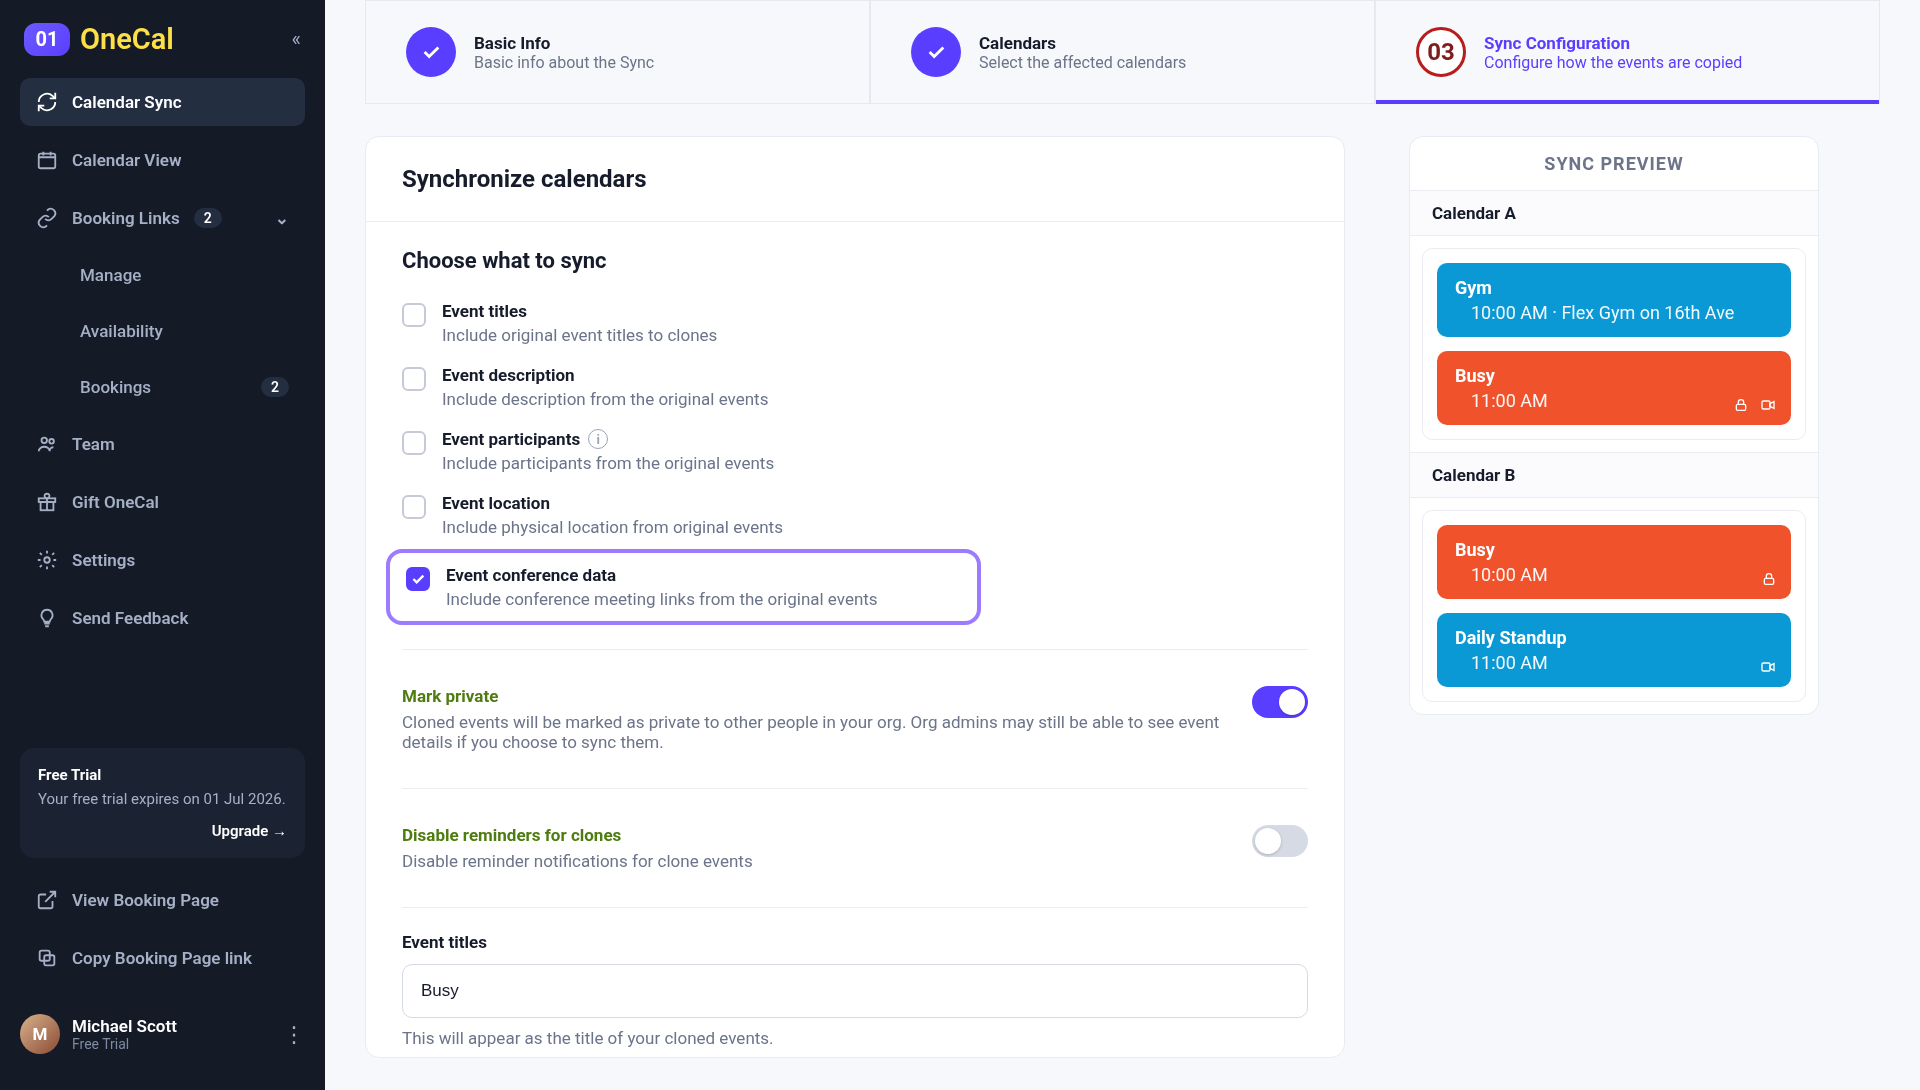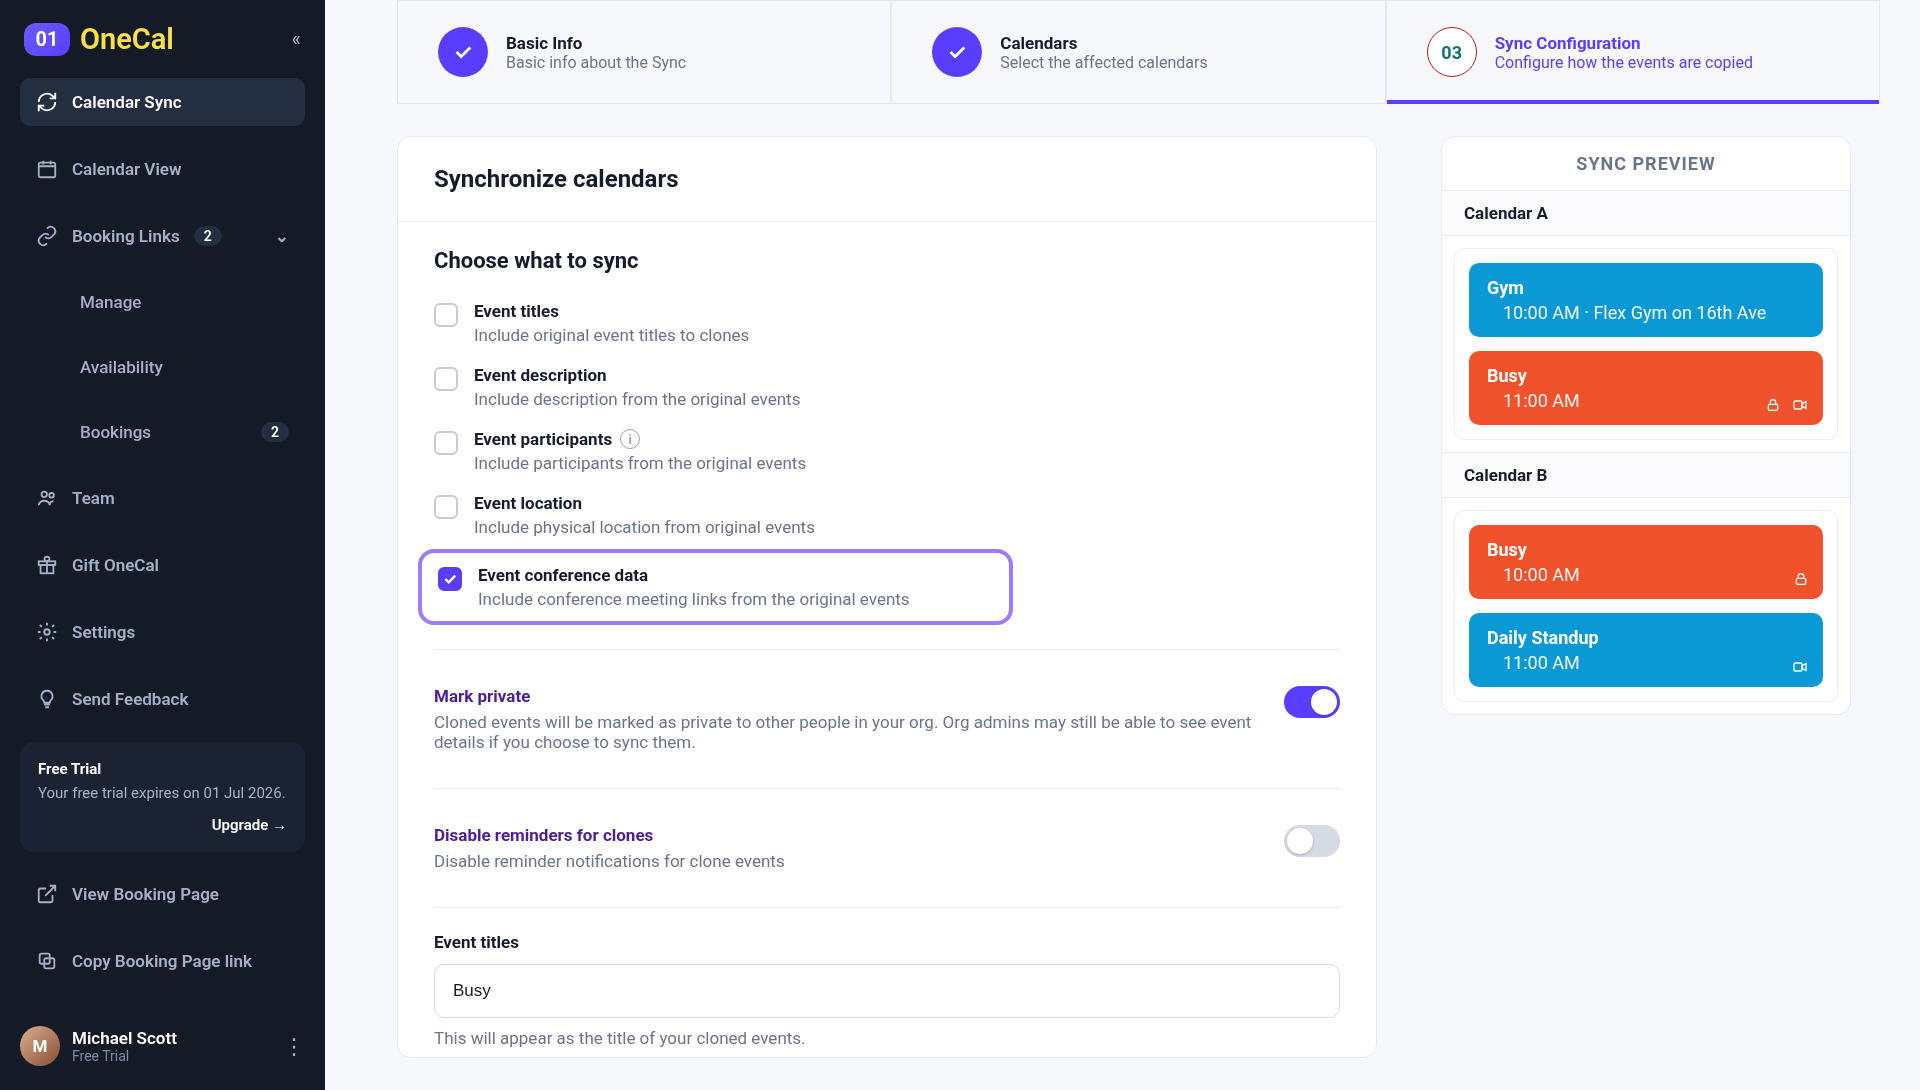--- a/index.html
+++ b/index.html
@@ -58,21 +58,21 @@
     .nav { padding: 0 20px; flex: 1; }
     .nav-item {
       display: flex;
       align-items: center;
       gap: 14px;
       padding: 13px 16px;
       border-radius: 10px;
       color: #a5b0c7;
       font-weight: 600;
       cursor: pointer;
-      margin-bottom: 19px;
+      margin-bottom: 10px;
     }
     .nav-item.active { background: #242e41; color: #fff; }
     .nav-item .badge {
       background: #242e41;
       color: #fff;
       border-radius: 12px;
       padding: 2px 10px;
       font-size: 14px;
       font-weight: 600;
     }
@@ -106,21 +106,21 @@
       border-radius: 50%;
       background: linear-gradient(135deg,#d9b28c,#8a4b35);
       display:flex; align-items:center; justify-content:center;
       color:#fff; font-weight:700;
     }
     .user-info .name { color:#fff; font-weight:600; }
     .user-info .plan { color:#7e8aa3; font-size:14px; }
     .user-menu { margin-left:auto; color:#a5b0c7; cursor:pointer; font-size:22px; }
     
     
-    .main { flex: 1; display: flex; flex-direction: column; padding-left: 32px; }
+    .main { flex: 1; display: flex; flex-direction: column; }
     .stepper {
       display: flex;
       background: #f7f8fb;
       height: 104px;
       border-bottom: 1px solid #e5e8ef;
       margin: 0 40px;
     }
     .step {
       flex: 1;
       display: flex;
@@ -131,21 +131,21 @@
       border-bottom: none;
       position: relative;
     }
     .step .circle {
       width: 50px; height: 50px;
       border-radius: 50%;
       display:flex; align-items:center; justify-content:center;
       font-weight:700;
     }
     .step.done .circle { background:#5a3eff; color:#fff; }
-    .step.current .circle { border:1px solid #b91c1c; color:#0f766e; background:#fff; font-size:18px;}
+    .step.current .circle { border:3px solid #b91c1c; color:#7f1d1d; background:#fff; font-size:24px;}
     .step .labels .title { font-weight:700; color:#161c2b; }
     .step .labels .sub { color:#6b7489; font-size:16px; }
     .step.current .labels .title { color:#5a3eff; }
     .step.current .labels .sub { color:#5a3eff; }
     .step.current::after {
       content:''; position:absolute; left:0; right:0; bottom:-1px; height:4px; background:#5a3eff;
     }
     
     .content-row { display:flex; gap:64px; padding: 32px 40px; flex:1; overflow:auto; }
     .card {
@@ -171,21 +171,21 @@
     }
     .highlight-box {
       border:4px solid #9d7bff; border-radius:16px; padding:12px 12px 12px 8px; margin:2px 0 10px -16px;
       background:#fff; width: 595px;
     }
     
     hr.div { border:none; border-top:1px solid #ecedf3; margin:24px 0; }
     
     .toggle-row { display:flex; gap:28px; padding:12px 0; }
     .toggle-row .labels { flex:1; }
-    .toggle-row .labels .title { font-weight:700; color:#4c1d95; margin-bottom:6px; }
+    .toggle-row .labels .title { font-weight:700; color:#4d7c0f; margin-bottom:6px; }
     .toggle-row .labels .sub { color:#6b7489; }
     .switch {
       width:56px; height:32px; border-radius:16px; background:#d6dae4; position:relative; cursor:pointer; flex-shrink:0;
     }
     .switch .knob {
       width:26px; height:26px; border-radius:50%; background:#fff; position:absolute; top:3px; left:3px;
       box-shadow:0 1px 3px rgba(0,0,0,0.2);
     }
     .switch.on { background:#5a3eff; }
     .switch.on .knob { left:auto; right:3px; }

